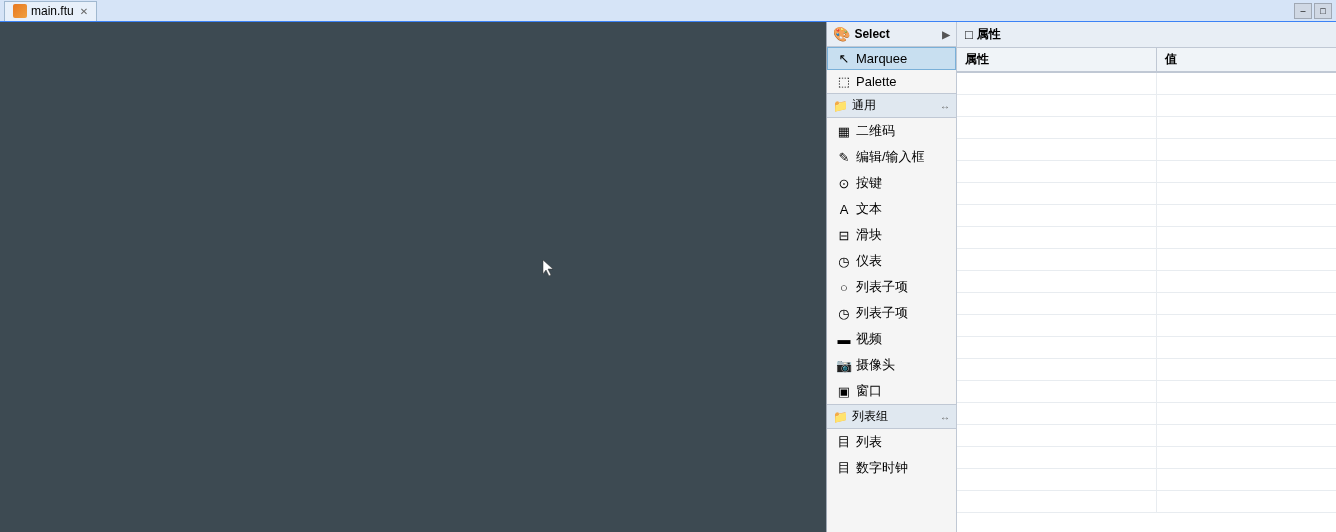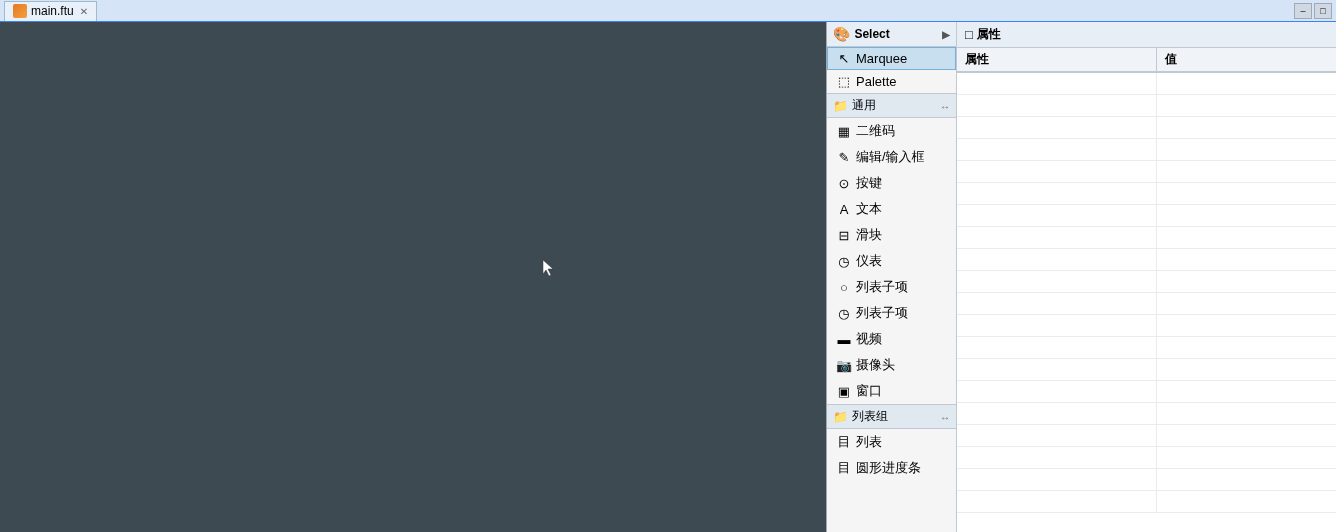--- a/index.html
+++ b/index.html
@@ -336,21 +336,21 @@
         </div>
         <span class="section-expand">↔</span>
       </div>
 
       <div class="palette-item">
         <span class="palette-item-icon">目</span>
         <span>列表</span>
       </div>
       <div class="palette-item">
         <span class="palette-item-icon">目</span>
-        <span>圆形进度条</span>
+        <span>数字时钟</span>
       </div>
 
     </div>
 
     <div class="properties-panel">
 
       <div class="properties-title-bar">
         <span class="props-icon">□</span>
         <span>属性</span>
       </div>

